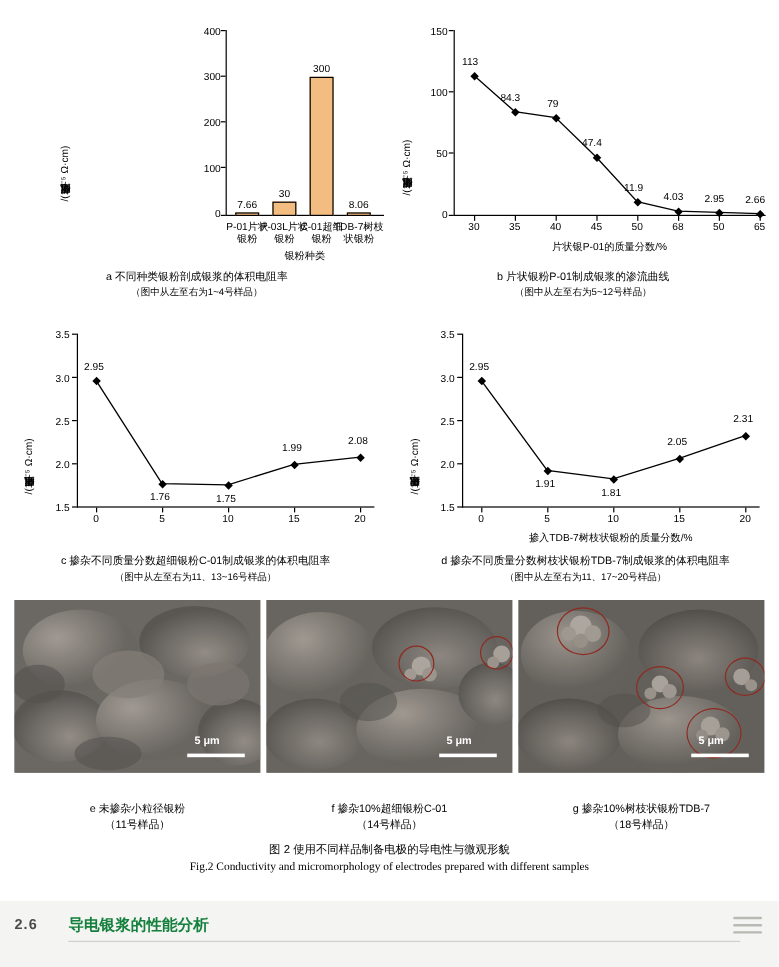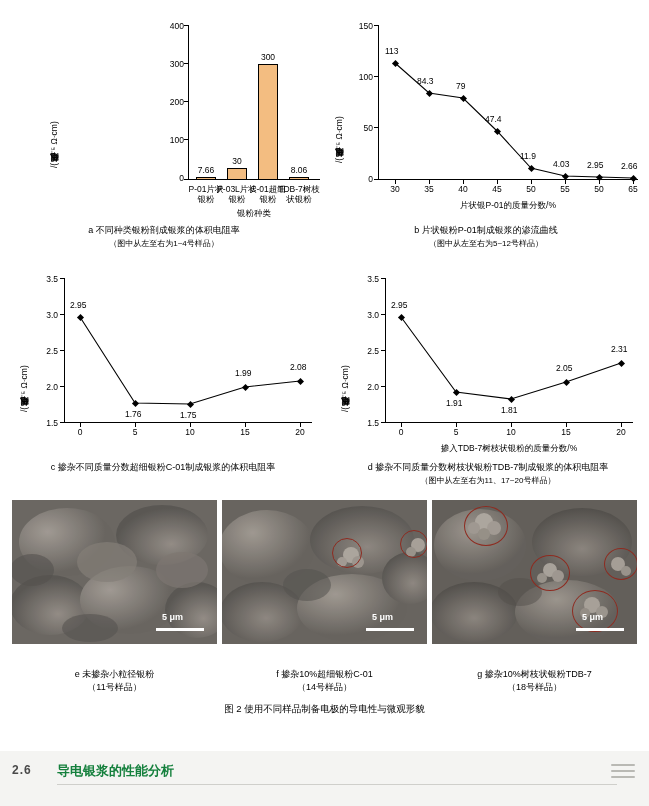--- a/index.html
+++ b/index.html
@@ -155,21 +155,21 @@
     <div class="ptlabel" style="left:195px;top:143px;">11.9</div>
     <div class="ptlabel" style="left:228px;top:151px;">4.03</div>
     <div class="ptlabel" style="left:262px;top:152px;">2.95</div>
     <div class="ptlabel" style="left:296px;top:153px;">2.66</div>
 
     <div class="xtick" style="left:56px;top:176px;width:28px;">30</div>
     <div class="xtick" style="left:90px;top:176px;width:28px;">35</div>
     <div class="xtick" style="left:124px;top:176px;width:28px;">40</div>
     <div class="xtick" style="left:158px;top:176px;width:28px;">45</div>
     <div class="xtick" style="left:192px;top:176px;width:28px;">50</div>
-    <div class="xtick" style="left:226px;top:176px;width:28px;">55</div>
+    <div class="xtick" style="left:226px;top:176px;width:28px;">68</div>
     <div class="xtick" style="left:260px;top:176px;width:28px;">50</div>
     <div class="xtick" style="left:294px;top:176px;width:28px;">65</div>
 
     <div class="xtitle" style="left:53px;top:192px;width:260px;">片状银P-01的质量分数/%</div>
   </div>
 
   <div class="caption" style="left:330px;top:224px;width:312px;">
     <div>b 片状银粉P-01制成银浆的渗流曲线</div>
     <div class="sub">（图中从左至右为5~12号样品）</div>
   </div>
@@ -216,20 +216,21 @@
     <div class="xtick" style="left:66px;top:165px;width:28px;">0</div>
     <div class="xtick" style="left:121px;top:165px;width:28px;">5</div>
     <div class="xtick" style="left:176px;top:165px;width:28px;">10</div>
     <div class="xtick" style="left:231px;top:165px;width:28px;">15</div>
     <div class="xtick" style="left:286px;top:165px;width:28px;">20</div>
 
   </div>
 
   <div class="caption" style="left:2px;top:461px;width:322px;">
     <div>c  掺杂不同质量分数超细银粉C-01制成银浆的体积电阻率</div>
+    <div class="sub">（图中从左至右为11、13~16号样品）</div>
   </div>
 
   <div class="chart" style="left:325px;top:262px;width:324px;height:215px;">
     <div class="ytitle" style="left:14px;top:30px;height:120px;">体积电阻率/(10⁻⁵ Ω·cm)</div>
 
     <div class="ytick" style="left:30px;top:12px;width:24px;">3.5</div>
     <div class="ytick" style="left:30px;top:48px;width:24px;">3.0</div>
     <div class="ytick" style="left:30px;top:84px;width:24px;">2.5</div>
     <div class="ytick" style="left:30px;top:120px;width:24px;">2.0</div>
     <div class="ytick" style="left:30px;top:156px;width:24px;">1.5</div>
@@ -385,20 +386,21 @@
     <div class="scalebar" style="left:144px;top:128px;width:48px;"></div>
     <div class="scaletext" style="left:150px;top:112px;">5 μm</div>
   </div>
   <div class="semcap" style="left:432px;top:668px;width:205px;">
     <div>g  掺杂10%树枝状银粉TDB-7</div>
     <div>（18号样品）</div>
   </div>
 
   <div class="figcap" style="left:0;top:702px;">
     <div>图 2   使用不同样品制备电极的导电性与微观形貌</div>
+    <div class="en">Fig.2 Conductivity and micromorphology of electrodes prepared with different samples</div>
   </div>
 
   <div class="sectionbar"></div>
   <div class="secnum">2.6</div>
   <div class="sectitle">导电银浆的性能分析</div>
   <div class="secline"></div>
   <div class="hamburger">
     <div></div>
       <div></div>
       <div></div>

